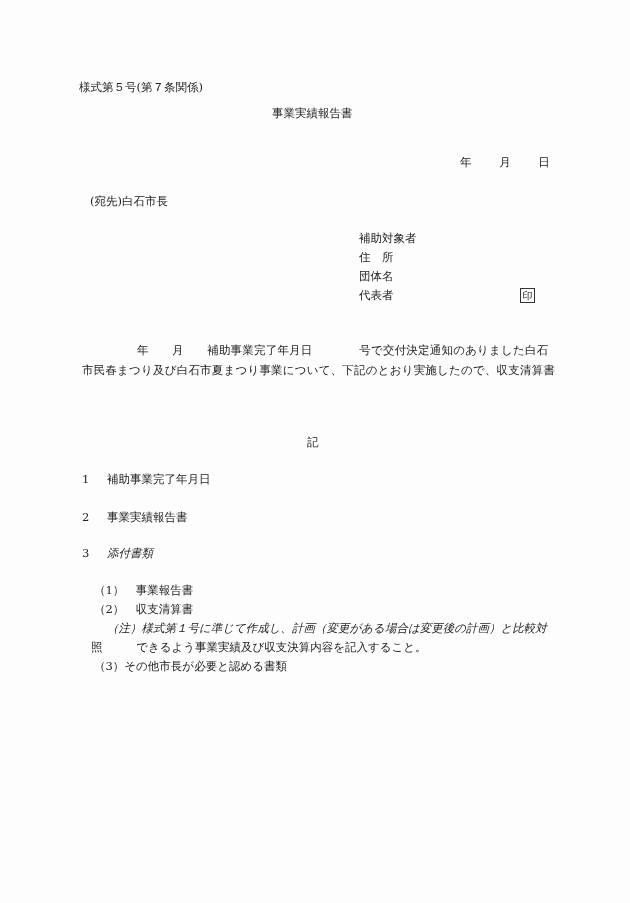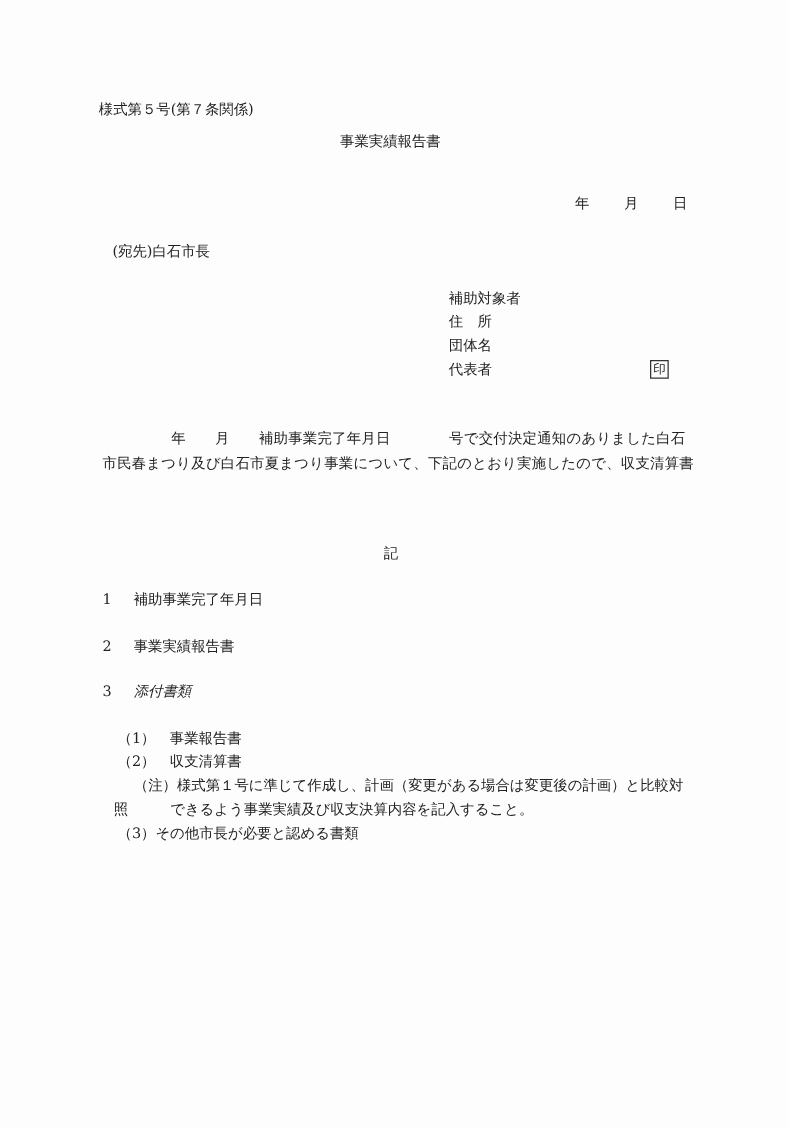--- a/index.html
+++ b/index.html
@@ -49,18 +49,18 @@
   <span>2</span>
   <span style="margin-left:14px;">事業実績報告書</span>
 </div>
 <div class="abs" style="left:82px; top:548px;">
   <span>3</span>
   <span style="margin-left:14px;font-style:italic;">添付書類</span>
 </div>
 
 <div class="abs" style="left:94px; top:585px;">（1）　事業報告書</div>
 <div class="abs" style="left:94px; top:604px;">（2）　収支清算書</div>
-<div class="abs" style="left:107px; top:623px;">（注）様式第１号に準じて作成し、計画（変更がある場合は変更後の計画）と比較対</div>
+<div class="abs" style="left:107px; top:623px;font-style:italic;">（注）様式第１号に準じて作成し、計画（変更がある場合は変更後の計画）と比較対</div>
 <div class="abs" style="left:91px; top:642px;">
   <span>照</span>
   <span style="margin-left:30px;">できるよう事業実績及び収支決算内容を記入すること。</span>
 </div>
 <div class="abs" style="left:94px; top:661px;">（3）その他市長が必要と認める書類</div>
 
 </body></html>

